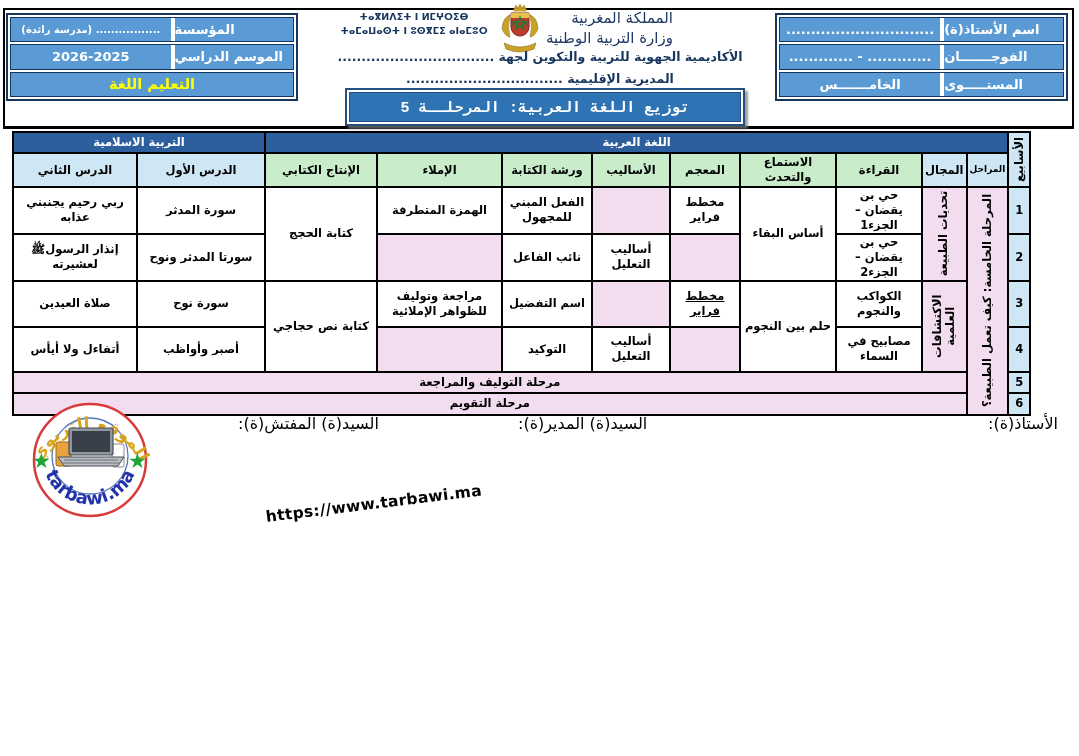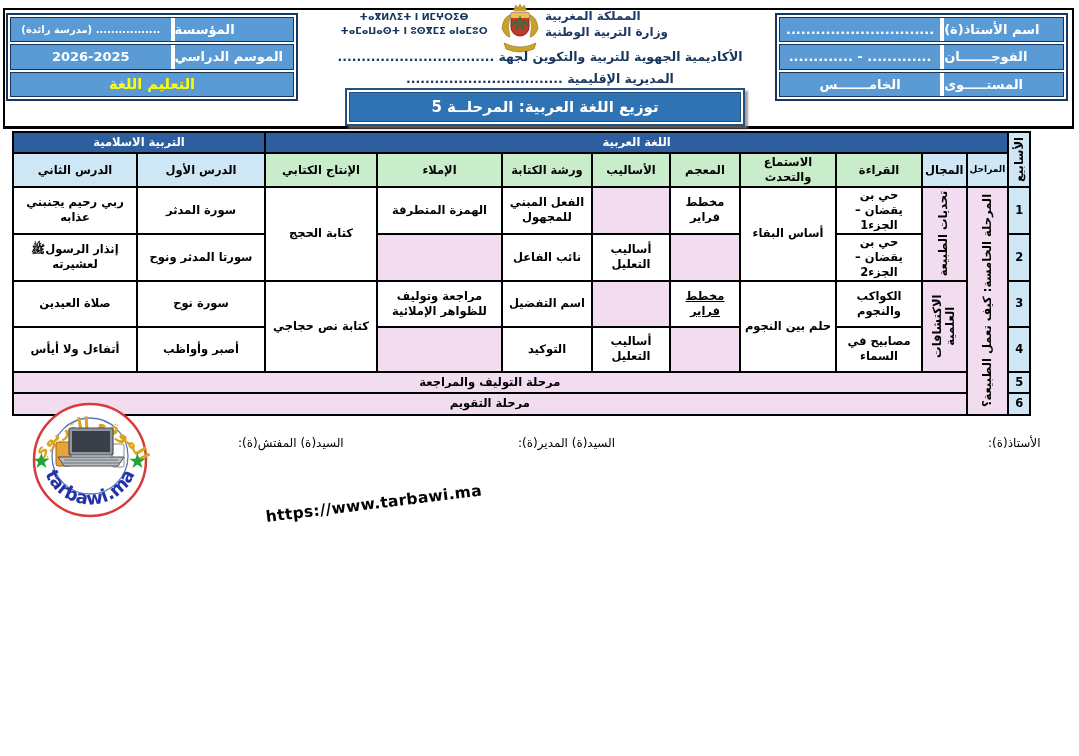--- a/index.html
+++ b/index.html
@@ -25,35 +25,35 @@
   .inforow .lbl { width:42%; text-align:left; padding-right:7px; white-space:nowrap; }
   .inforow .sep { width:4px; align-self:stretch; background:#fff; }
   .inforow .val { flex:1; text-align:center; white-space:nowrap; }
   .inforow .val.small { font-size:10px; }
   .inforow.full { justify-content:center; }
   .inforow.full .yellow { color:#FFFF00; font-size:14.5px; }
 
   
   #tifinagh { left:333px; top:10px; width:162px; text-align:center;
     color:#17365D; font-size:9.5px; line-height:1.45; font-weight:bold; }
-  #ministry-ar { left:545px; top:8px; width:128px; text-align:left;
-    color:#1F3864; font-size:12px; font-weight:bold; line-height:1.35; direction:rtl; }
+  #ministry-ar { left:545px; top:8px; width:128px; text-align:right;
+    color:#1F3864; font-size:15px; font-weight:normal; line-height:1.35; direction:rtl; }
   #emblem { left:496px; top:3px; }
   #academy-line { left:330px; top:49px; width:420px; text-align:center;
     color:#17365D; font-size:12.5px; font-weight:bold; direction:rtl; }
   #directorate-line { left:330px; top:71px; width:420px; text-align:center;
     color:#17365D; font-size:12.5px; font-weight:bold; direction:rtl; }
 
   
   #title-box { left:345px; top:88px; width:400px; height:38px;
     border:2px solid #24507E; background:#fff; padding:2px;
     box-shadow:3px 3px 2px rgba(120,120,120,.7); }
   #title-box .inner { width:100%; height:100%; background:#2E74B5;
     border:1.5px solid #24507E; display:flex; align-items:center; justify-content:center;
-    color:#fff; font-weight:bold; font-size:15px; direction:rtl; }
+    color:#fff; font-weight:bold; font-size:15px; direction:rtl;font-family:Liberation Mono, monospace; }
 
   
   #dist-table { left:12px; top:131px; border-collapse:collapse;
     direction:rtl; table-layout:fixed; }
   #dist-table td { border:2px solid #000; text-align:center; vertical-align:middle;
     font-weight:bold; font-size:11.5px; padding:0 2px; line-height:1.3; }
   .band { background:#2D5E9E; color:#fff; font-size:12.5px; }
   .hb   { background:#CFE7F5; font-size:12.5px; }
   .hg   { background:#C9EDCB; font-size:12px; }
   .pk   { background:#F2DCF0; }
@@ -63,21 +63,21 @@
   .stageband { background:#F2DCF0; font-size:12px; }
   td.vert { position:relative; padding:0; }
   td.vert .rot { position:absolute; inset:0; display:flex;
     align-items:center; justify-content:center; }
   td.vert .rot span { transform:rotate(-90deg); white-space:nowrap; display:block; }
   td.vert .rot span.wrap2 { white-space:normal; width:86px; line-height:1.15; }
   .tiny { font-size:8.5px; }
   .stagetxt { font-size:12px; }
 
   
-  .sig { position:absolute; top:436px; font-size:12px; direction:rtl; white-space:nowrap; }
+  .sig { position:absolute; top:414px; font-size:16px; direction:rtl; white-space:nowrap; }
   #sig-teacher   { left:988px; }
   #sig-director  { left:518px; }
   #sig-inspector { left:238px; }
   #site-url { position:absolute; left:266px; top:508px; font-weight:bold;
     font-size:15.5px; transform:rotate(-7deg); transform-origin:left center;
     letter-spacing:.3px; }
   #logo { left:14px; top:400px; }
 </style>
 </head>
 <body>

